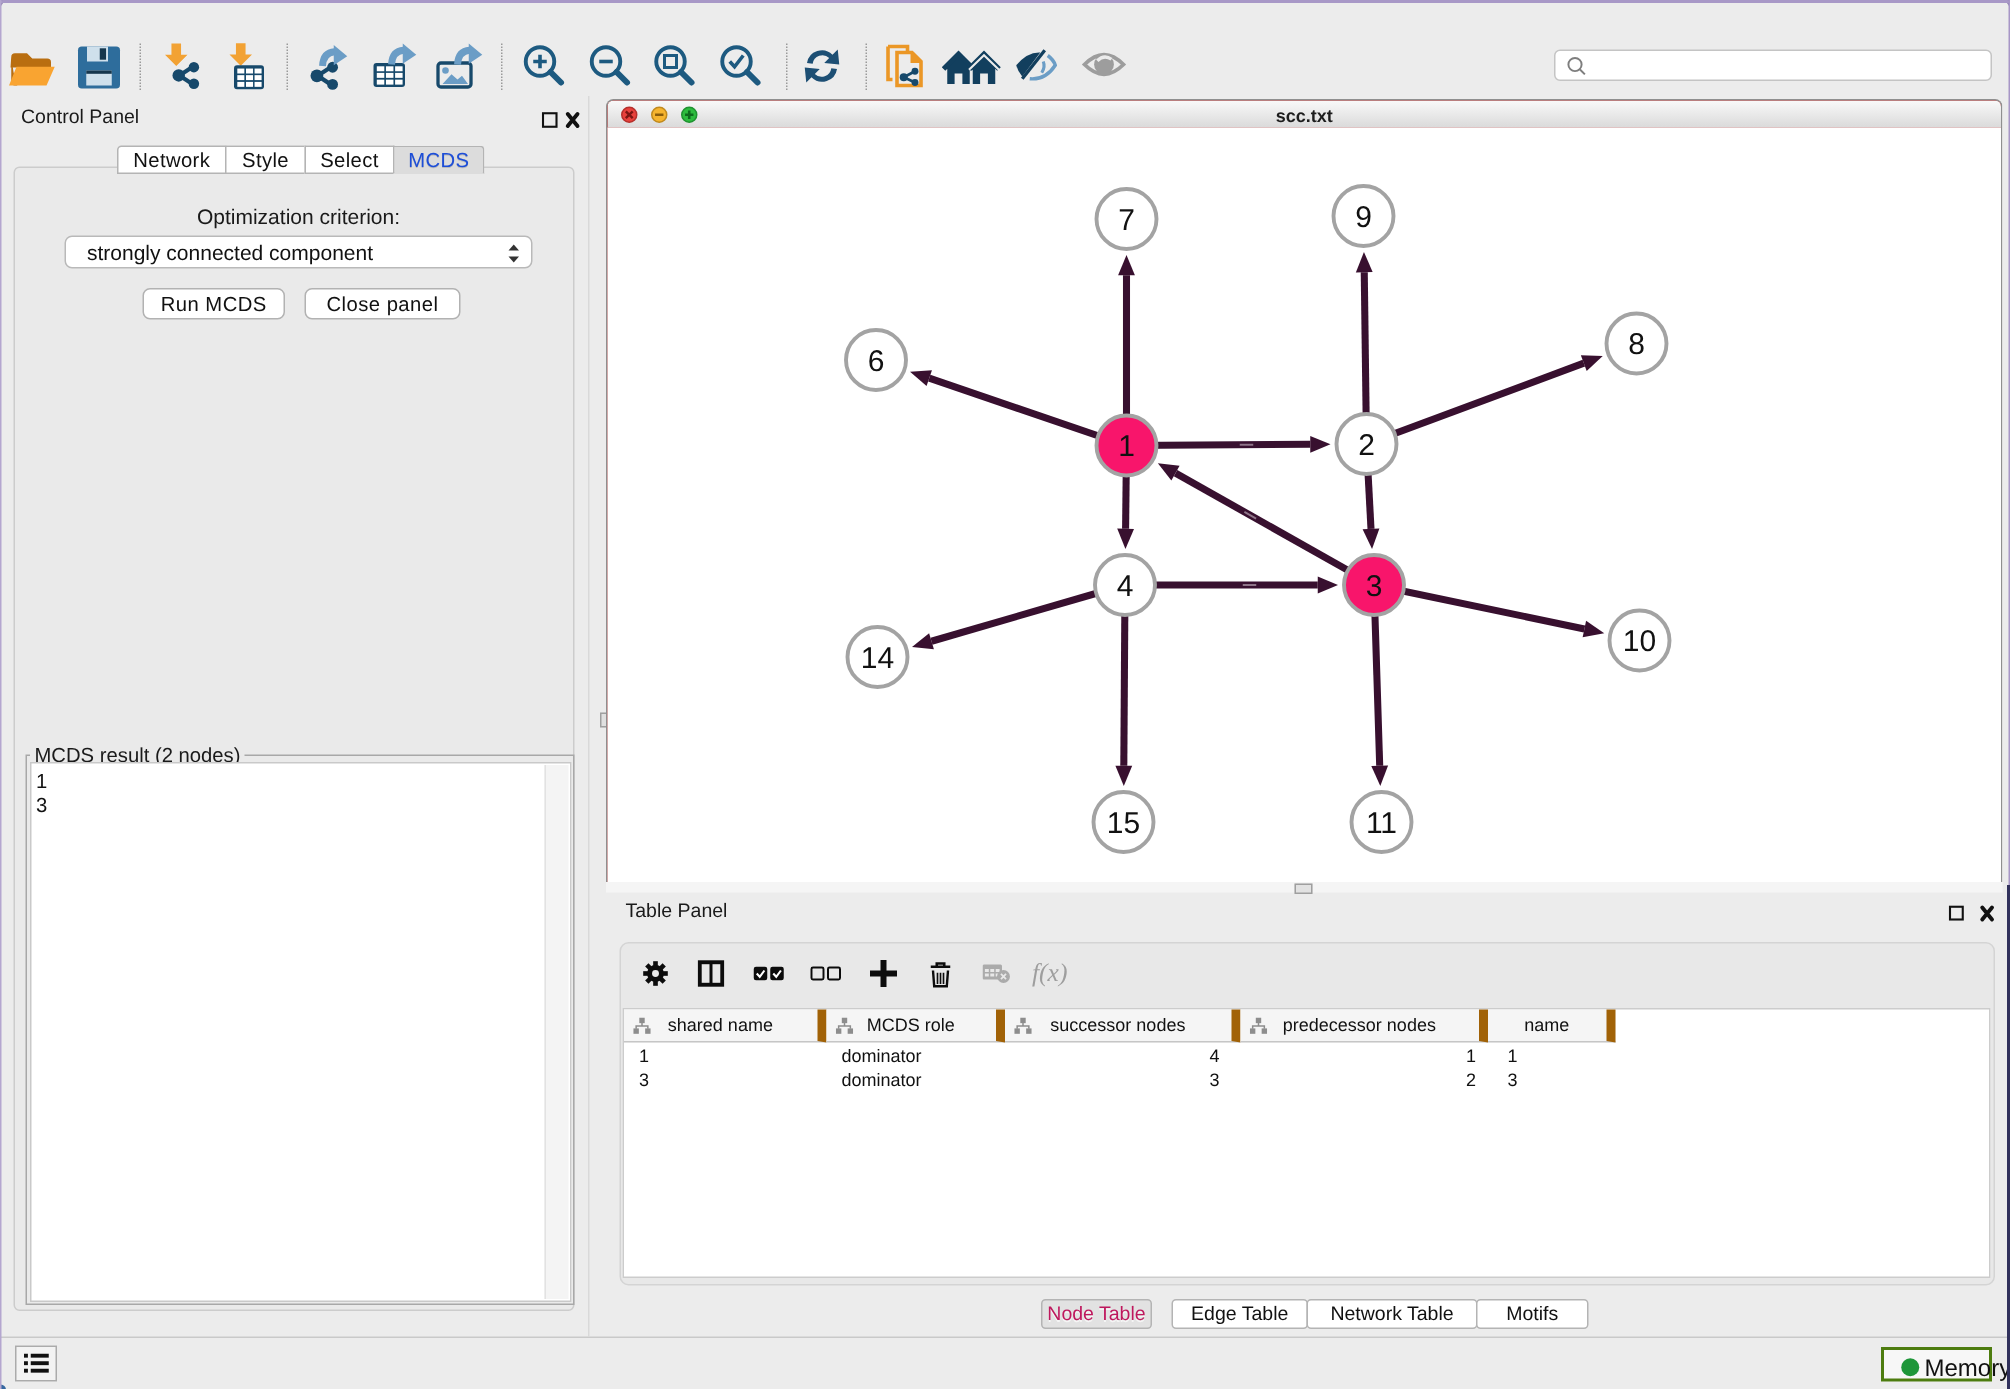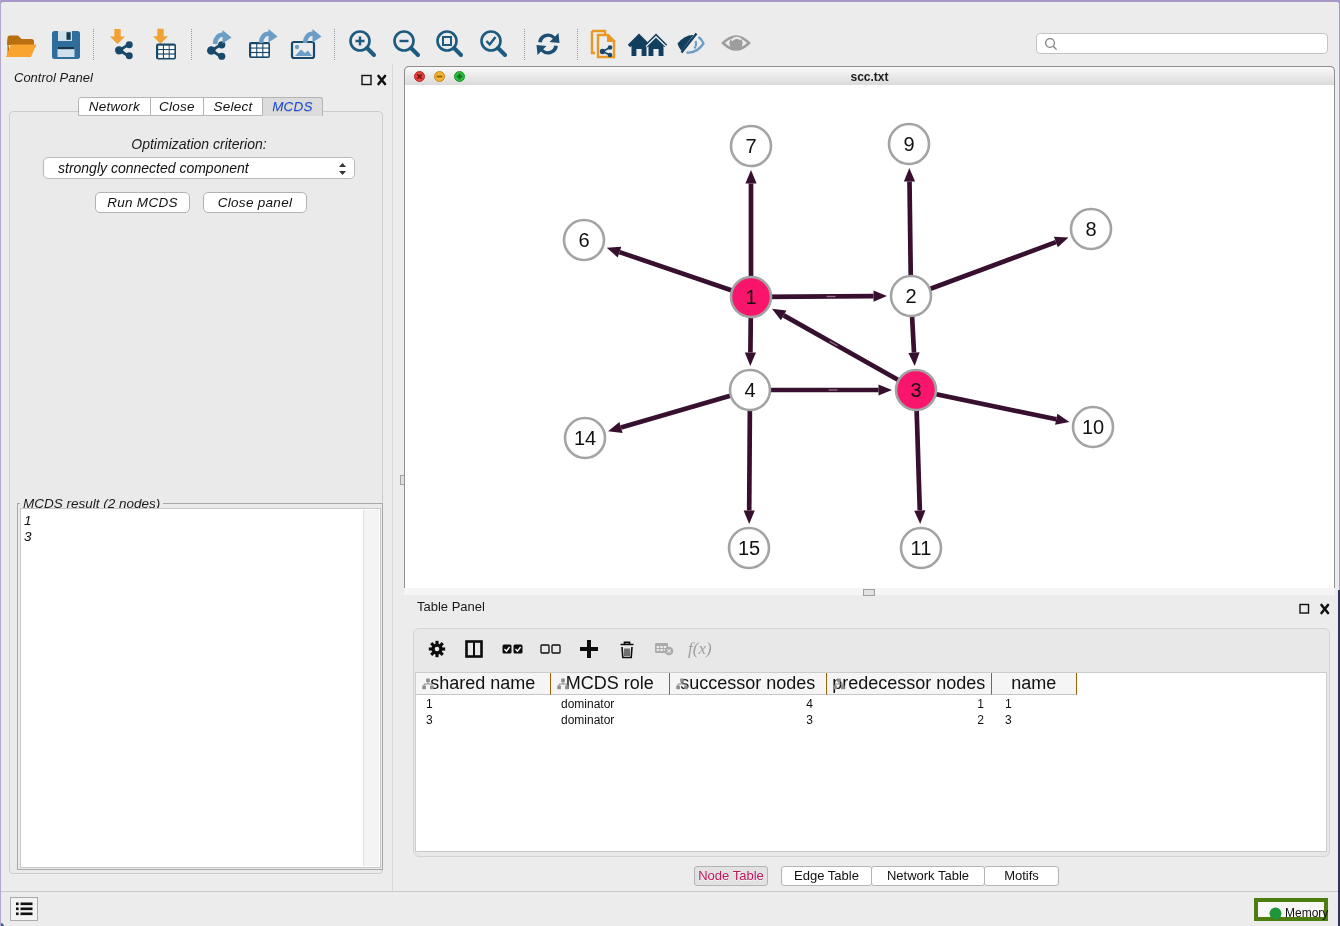--- a/index.html
+++ b/index.html
@@ -9,21 +9,21 @@
   
   #titlebar{position:absolute;left:0;top:0;width:100%;height:26px;background:#f6f6f6;border-bottom:1px solid #e2e2e2;border-radius:6px 6px 0 0;}
   .tl{position:absolute;top:6px;width:12px;height:12px;border-radius:50%;background:#dcdcdc;border:1px solid #c8c8c8;box-sizing:border-box;}
   #wintitle{position:absolute;top:5px;left:0;width:100%;text-align:center;font-size:13px;letter-spacing:0.2px;color:#a9a9a9;}
   
   #toolbar{position:absolute;left:0;top:26px;width:100%;height:38px;background:#ececec;}
   .tsep{position:absolute;top:3px;height:31px;width:0;border-left:1px dotted #9a9a9a;}
   .ticon{position:absolute;top:2px;}
   #searchbox{position:absolute;left:1036px;top:7px;width:290px;height:19px;background:#fff;border:1px solid #c4c4c4;border-radius:4px;}
   
-  #cpanel{position:absolute;left:0;top:64px;width:394px;height:827px;font-style:italic;}
+  #cpanel{position:absolute;left:0;top:64px;width:394px;height:827px;}
   #cpanel-title{position:absolute;left:14px;top:6px;font-size:13px;color:#1a1a1a;}
   .tab{position:absolute;top:33px;height:19px;z-index:5;background:#fff;border:1px solid #b4b4b4;box-sizing:border-box;
        font-size:13.5px;letter-spacing:0.25px;color:#111;text-align:center;line-height:18px;}
   #cbox{position:absolute;left:9px;top:47px;width:374px;height:763px;background:#eaeaea;border:1px solid #cccccc;border-radius:4px;box-sizing:border-box;}
   #optlabel{position:absolute;left:2px;top:72px;width:394px;text-align:center;font-size:14px;color:#1a1a1a;}
   #selectbox{position:absolute;left:43px;top:93px;width:312px;height:22px;background:#fff;border:1px solid #b9b9b9;border-radius:5px;box-sizing:border-box;font-size:14px;color:#111;line-height:20px;}
   #selectbox span{margin-left:14px;}
   .btn{position:absolute;top:128px;height:21px;background:#fff;border:1px solid #b2b2b2;border-radius:5px;box-sizing:border-box;font-size:13.5px;letter-spacing:0.3px;color:#111;text-align:center;line-height:19px;}
   #mcdsgroup{position:absolute;left:17px;top:439px;width:364px;height:365px;border:1px solid #a8a8a8;}
   #mcdslabel{position:absolute;left:2px;top:-8px;background:#eaeaea;padding:0 3px;font-size:13.5px;color:#1a1a1a;}
@@ -34,27 +34,27 @@
   #netwin{position:absolute;left:404px;top:66px;width:931px;height:522px;border:1px solid #8f8f8f;border-bottom:none;border-radius:5px 5px 0 0;box-sizing:border-box;background:#b91c1c;}
   #nettitle{position:absolute;left:0;top:0;width:100%;height:18px;background:linear-gradient(#f9f9f9,#dadada);border-bottom:1px solid #a8a8a8;border-radius:4px 4px 0 0;}
   .nlight{position:absolute;top:4px;width:11px;height:11px;border-radius:50%;box-sizing:border-box;}
   #netname{position:absolute;top:3px;left:0;width:100%;text-align:center;font-size:12px;color:#1d1d1d;font-weight:bold;}
   #canvas{position:absolute;left:0;top:18px;width:929px;height:503px;background:#fff;border-radius:0;}
   
   #tpanel{position:absolute;left:404px;top:595px;width:936px;height:296px;}
   #tpanel-title{position:absolute;left:13px;top:4px;font-size:13px;color:#1a1a1a;}
   #tcontainer{position:absolute;left:9px;top:33px;width:917px;height:229px;background:#e8e8e8;border:1px solid #d4d4d4;border-radius:6px;box-sizing:border-box;}
   #ttable{position:absolute;left:11px;top:77px;width:912px;height:180px;background:#fff;border:1px solid #cccccc;box-sizing:border-box;}
-  .hcell{position:absolute;top:0;height:22px;background:#f5f5f5;border-right:1px solid #a16207;border-bottom:1px solid #c6c6c6;box-sizing:border-box;font-size:18px;color:#111;text-align:center;line-height:21px;}
+  .hcell{position:absolute;top:0;height:22px;background:#f5f5f5;border-right:6px solid #a16207;border-bottom:1px solid #c6c6c6;box-sizing:border-box;font-size:12px;color:#111;text-align:center;line-height:21px;}
   .rcell{position:absolute;height:16px;font-size:12px;color:#111;line-height:16px;}
   .btab{position:absolute;top:271px;height:20px;background:#fff;border:1px solid #b4b4b4;box-sizing:border-box;font-size:13px;color:#111;text-align:center;line-height:18px;border-radius:3px;}
   
   #statusbar{position:absolute;left:0;top:891px;width:100%;height:35px;border-top:1px solid #c9c9c9;background:#ececec;}
   #listbtn{position:absolute;left:10px;top:5px;width:28px;height:24px;background:#f3f3f3;border:1px solid #ababab;box-sizing:border-box;}
-  #membtn{position:absolute;left:1254px;top:6px;width:74px;height:23px;background:#f7f7f7;border:4px solid #4d7c0f;box-sizing:border-box;font-size:12px;color:#111;text-align:right;}
+  #membtn{position:absolute;left:1254px;top:6px;width:74px;height:23px;background:#f7f7f7;border:2px solid #4d7c0f;box-sizing:border-box;font-size:16px;color:#111;text-align:right;}
 </style>
 </head>
 <body>
 <div id="app">
   <div class="abs" style="left:0;top:0;width:1340px;height:2px;background:#a898c7;border-radius:7px 7px 0 0;z-index:50;"></div>
   <div class="abs" style="left:0;top:0;width:1px;height:926px;background:#b4a6cf;z-index:50;"></div>
   <div class="abs" style="left:1339px;top:0;width:1px;height:590px;background:#a796c6;z-index:50;"></div>
 
   <div id="toolbar">
     <svg class="ticon" style="left:3px;top:2px;" width="38" height="34" viewBox="0 0 38 34">
@@ -225,21 +225,21 @@
     </div>
   </div>
 
   <div id="cpanel">
     <div id="cpanel-title">Control Panel</div>
     <svg class="abs" style="left:361px;top:10px;" width="26" height="12" viewBox="0 0 26 12">
       <rect x="1" y="1.5" width="9" height="9" fill="none" stroke="#111" stroke-width="1.4"></rect>
       <path d="M17.5 2 L24 10 M24 2 L17.5 10" stroke="#111" stroke-width="2.6" stroke-linecap="round"></path>
     </svg>
     <div class="tab" style="left:78px;width:73px;border-radius:3px 0 0 0;">Network</div>
-    <div class="tab" style="left:150px;width:54px;">Close</div>
+    <div class="tab" style="left:150px;width:54px;">Style</div>
     <div class="tab" style="left:203px;width:60px;">Select</div>
     <div class="tab" style="left:262px;width:61px;background:#dcdcdc;color:#1d4ed8;text-shadow:0 1px 0 #bbb;border-radius:0 3px 0 0;border-bottom-color:#dcdcdc;">MCDS</div>
     <div id="cbox"></div>
     <div id="selectbox"><span>strongly connected component</span>
       <svg width="11" height="14" style="position:absolute;right:6px;top:4px;" viewBox="0 0 11 14">
         <path d="M2 5 L5.5 1 L9 5 Z" fill="#333"></path>
         <path d="M2 9 L5.5 13 L9 9 Z" fill="#333"></path>
       </svg>
     </div>
     <div id="optlabel">Optimization criterion:</div>

